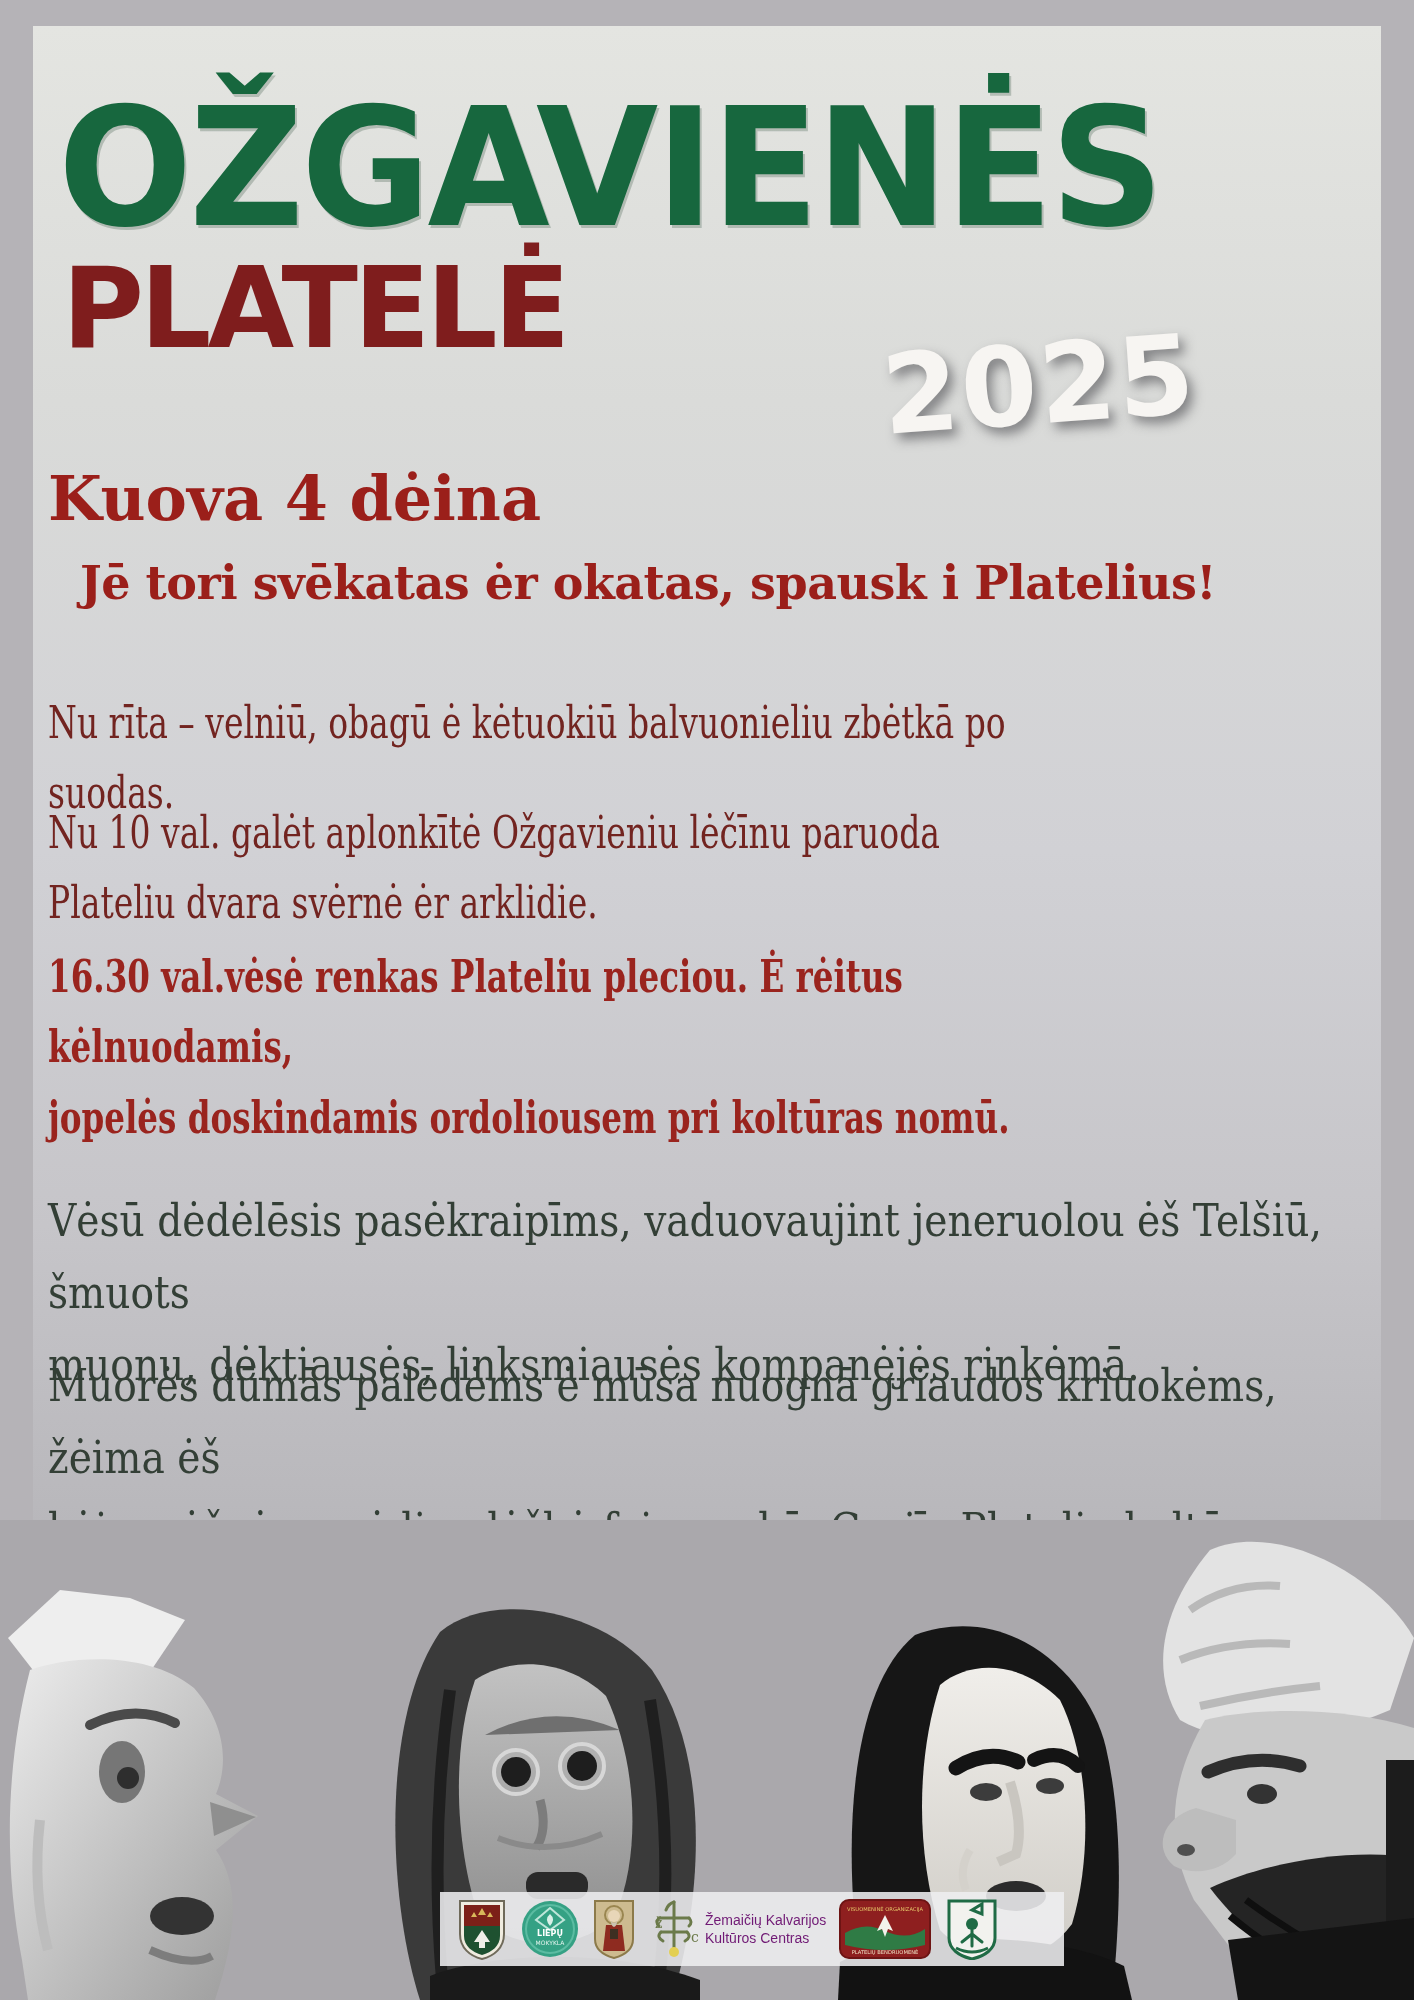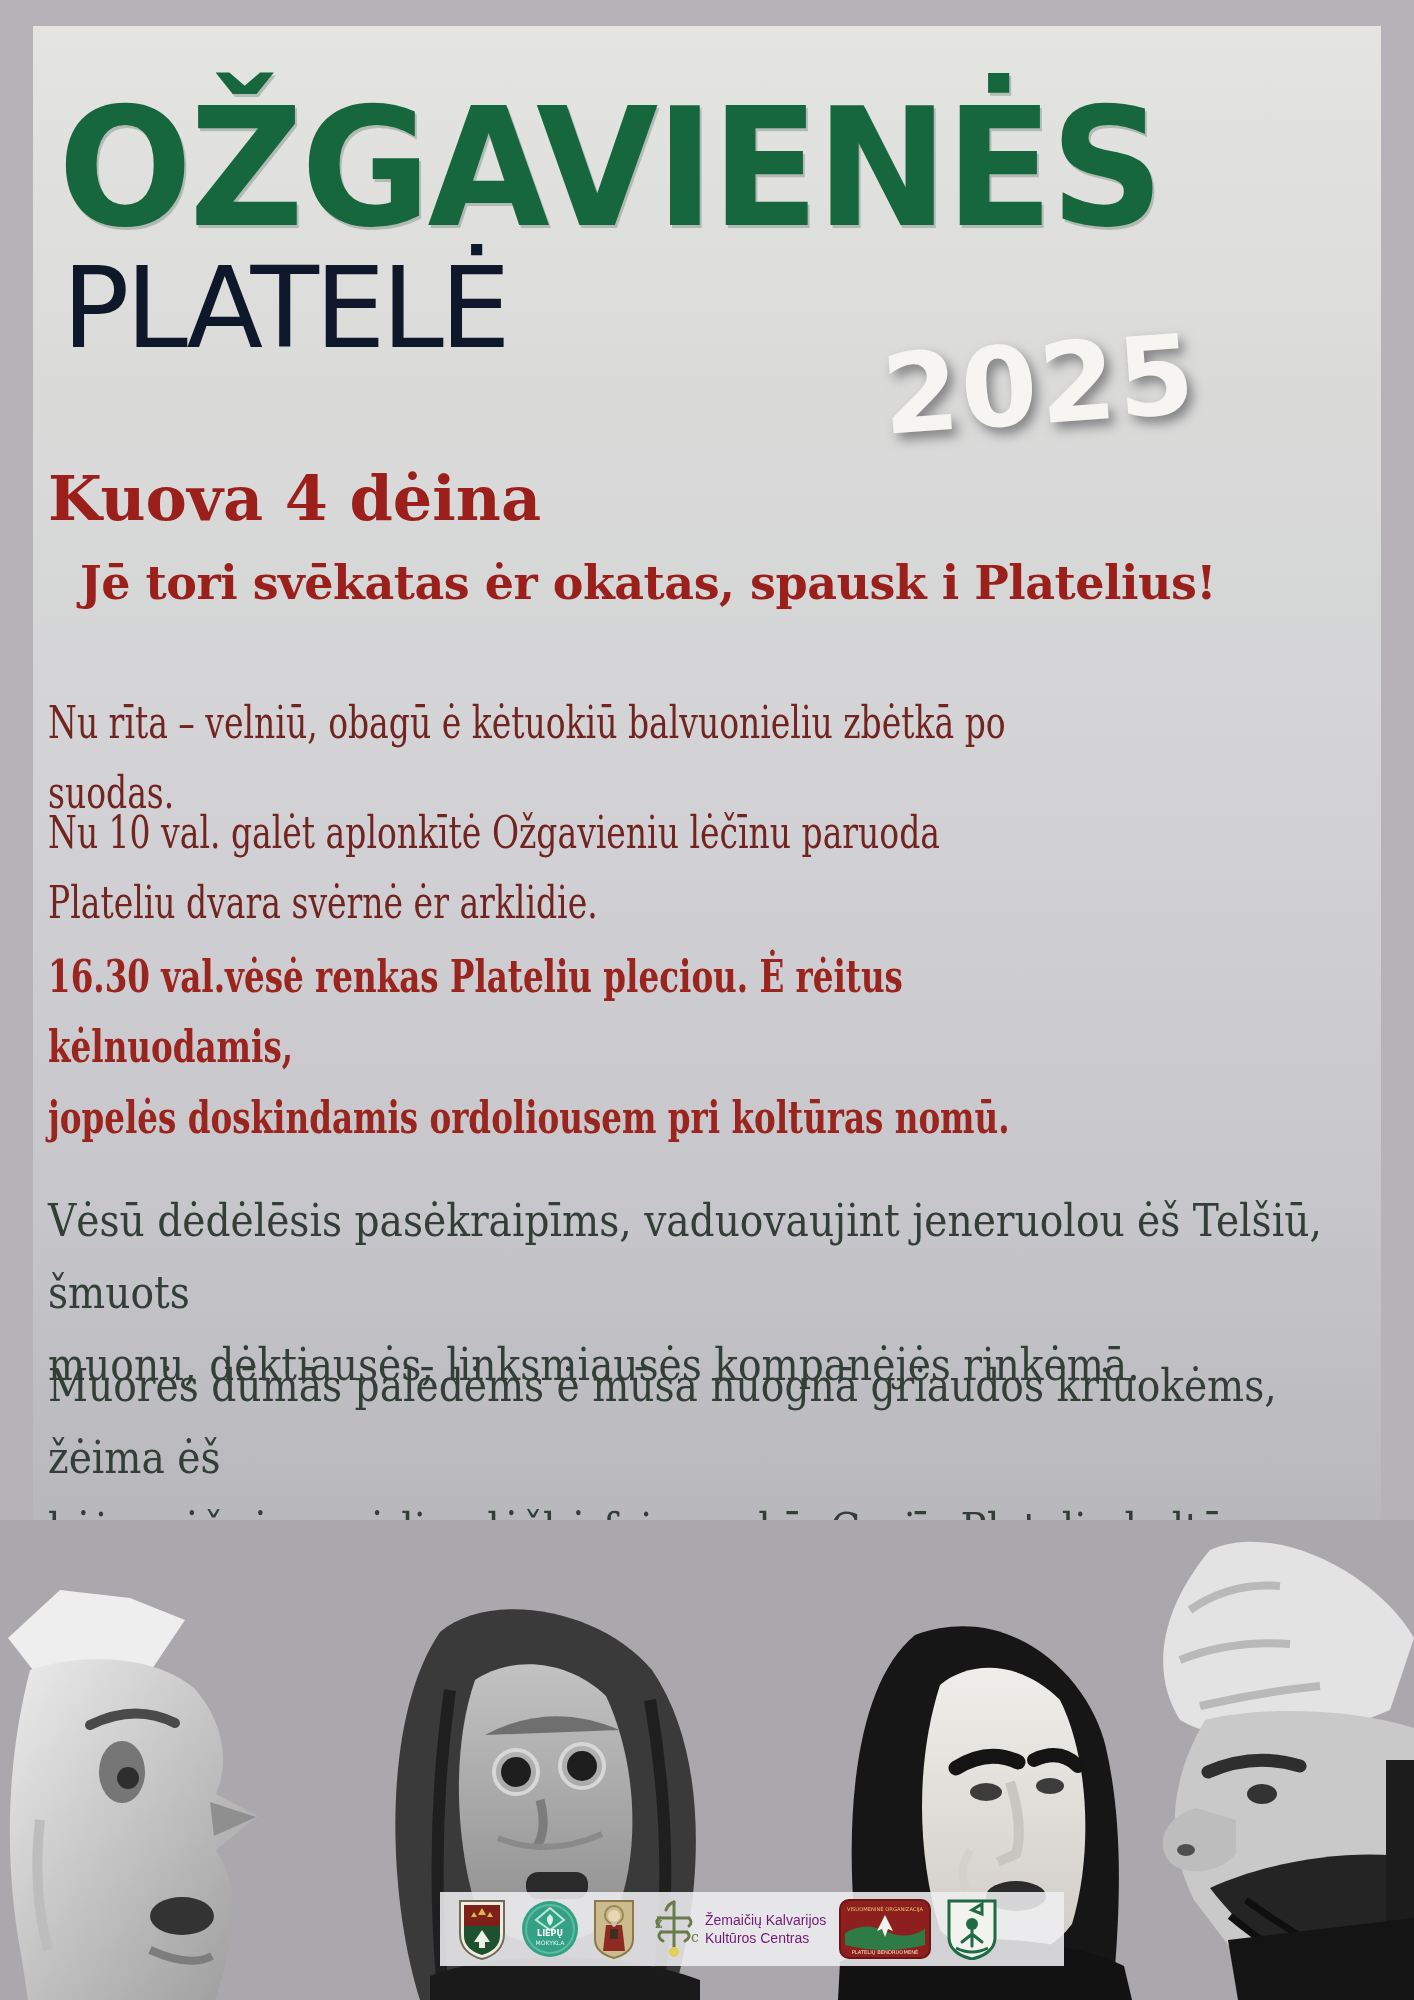--- a/index.html
+++ b/index.html
@@ -16,23 +16,23 @@
   
   .title1{
     position:absolute;left:58px;top:86px;
     font-family:"DejaVu Sans",sans-serif;font-weight:bold;
     font-size:158px;line-height:1;letter-spacing:-3px;
     color:#17673e;text-shadow:2px 3px 0 rgba(40,70,50,.25);
     transform:scaleY(1.04);transform-origin:0 0;
   }
   .title2{
     position:absolute;left:62px;top:252px;
-    font-family:"DejaVu Sans",sans-serif;font-weight:normal;
+    font-family:"DejaVu Sans",sans-serif;font-weight:bold;
     font-size:112px;line-height:1;letter-spacing:-4px;
-    color:#0f172a;
+    color:#7f1d1d;
   }
   .year{
     position:absolute;left:882px;top:330px;
     font-family:"DejaVu Sans",sans-serif;font-weight:bold;
     font-size:110px;line-height:1;letter-spacing:2px;
     color:#f7f5f2;transform:rotate(-4deg);
     text-shadow:5px 7px 12px rgba(70,70,75,.6);
   }
   
   .heading{position:absolute;left:48px;top:468px;color:#9b1f1a;

